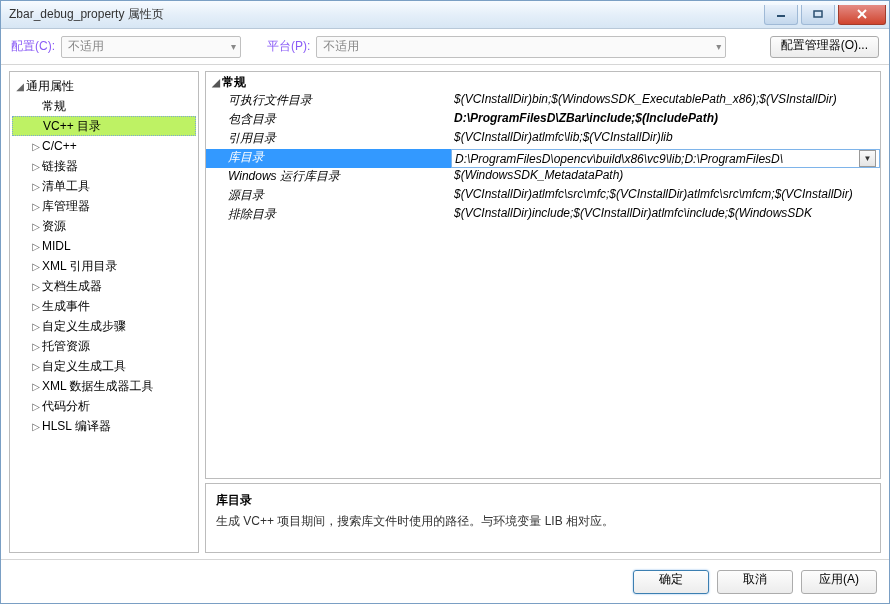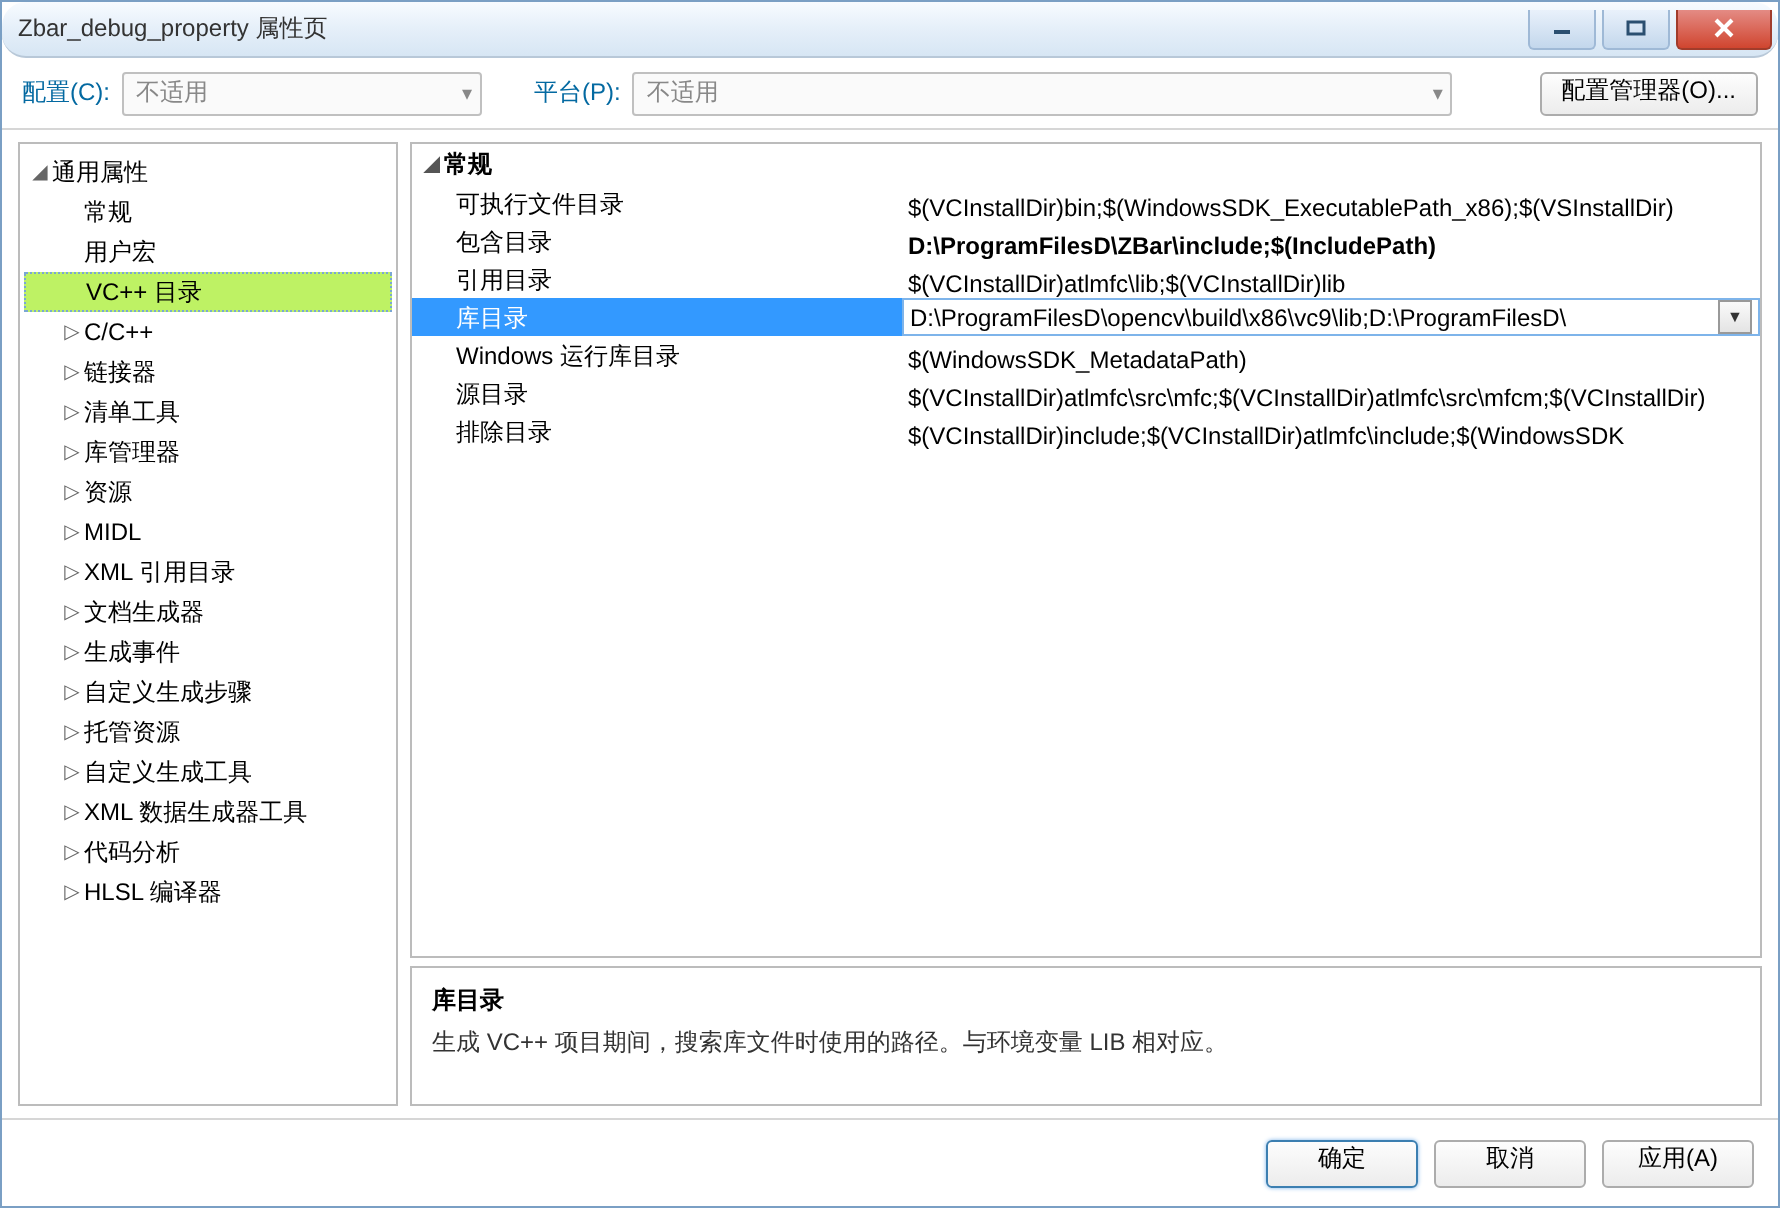--- a/index.html
+++ b/index.html
@@ -19,21 +19,20 @@
   display: flex;
   flex-direction: column;
 }
 .titlebar {
   height: 28px;
   background: linear-gradient(to bottom, #f7fbff 0%, #e5eff9 50%, #d7e6f4 100%);
   border-bottom: 1px solid #b8c8d8;
   display: flex;
   align-items: center;
   padding: 0 0 0 8px;
-  border-radius: 12px;
 }
 .titlebar-title { flex: 1; color: #333; }
 .titlebar-buttons { display: flex; }
 .tb-btn {
   width: 34px; height: 20px;
   display: flex; align-items: center; justify-content: center;
   margin-right: 3px;
   border-radius: 0 0 3px 3px;
 }
 .tb-min, .tb-max { background: linear-gradient(to bottom,#e9f1fb,#c3d7ec); border:1px solid #9fb9d6; border-top:none; }
@@ -41,21 +40,21 @@
 .tb-btn svg { display:block; }
 
 .config-bar {
   height: 36px;
   display:flex;
   align-items:center;
   gap: 6px;
   padding: 0 10px;
   border-bottom: 1px solid #d6d6d6;
 }
-.config-bar label { color:#0369a1; }
+.config-bar label { color:#8b5cf6; }
 .combo {
   height: 22px;
   border: 1px solid #c0c0c0;
   background: #fff;
   display:flex; align-items:center;
   padding: 0 4px 0 6px;
   color:#888;
   border-radius: 2px;
 }
 .combo.disabled { background:#fafafa; }
@@ -115,21 +114,22 @@
 }
 .grid-header {
   display:flex; align-items:center; height:20px;
   padding-left:4px;
   font-weight:bold;
 }
 .grid-header .exp { width:12px; text-align:center; color:#555; font-size:10px; }
 .grid-row {
   display:flex;
   height:19px;
-  align-items:flex-end;
+  align-items:flex-start;
+  font-style:italic;
 }
 .grid-row.selected { background:#3399ff; color:#fff; }
 .grid-row.selected .cell-value { background:#fff; color:#000; border:1px solid #7eb4ea; height:19px; }
 .cell-label {
   width: 245px;
   padding-left: 22px;
   white-space:nowrap; overflow:hidden; text-overflow:ellipsis;
 }
 .cell-value {
   flex:1;
@@ -218,24 +218,20 @@
     <div class="tree-panel">
       <div class="tree-item tree-indent-0">
         <span class="exp">◢</span>
         <span>通用属性</span>
       </div>
       <div id="tree-items">
           <div class="tree-item tree-indent-1">
             <span class="exp"></span>
             <span>常规</span>
           </div>
-          <div class="tree-item tree-indent-1">
-            <span class="exp"></span>
-            <span>用户宏</span>
-          </div>
           <div class="tree-item tree-indent-1 sel">
             <span class="exp"></span>
             <span>VC++ 目录</span>
           </div>
           <div class="tree-item tree-indent-1">
             <span class="exp">▷</span>
             <span>C/C++</span>
           </div>
           <div class="tree-item tree-indent-1">
             <span class="exp">▷</span>

